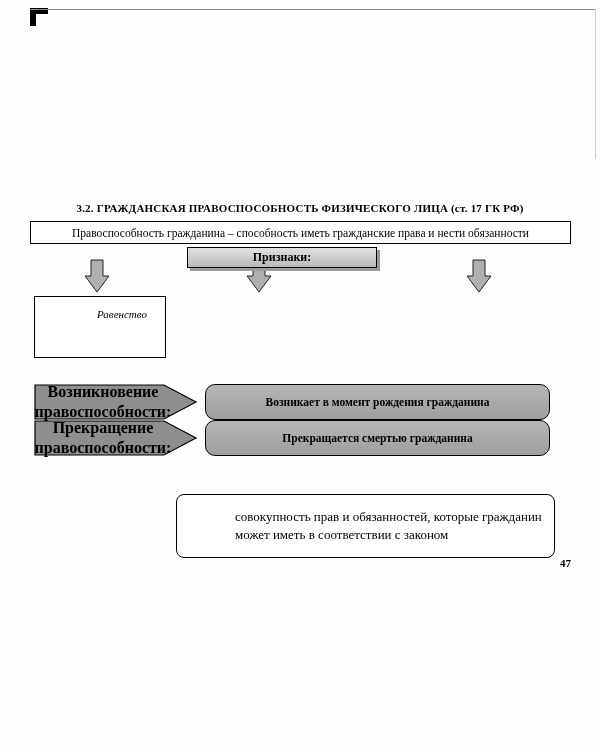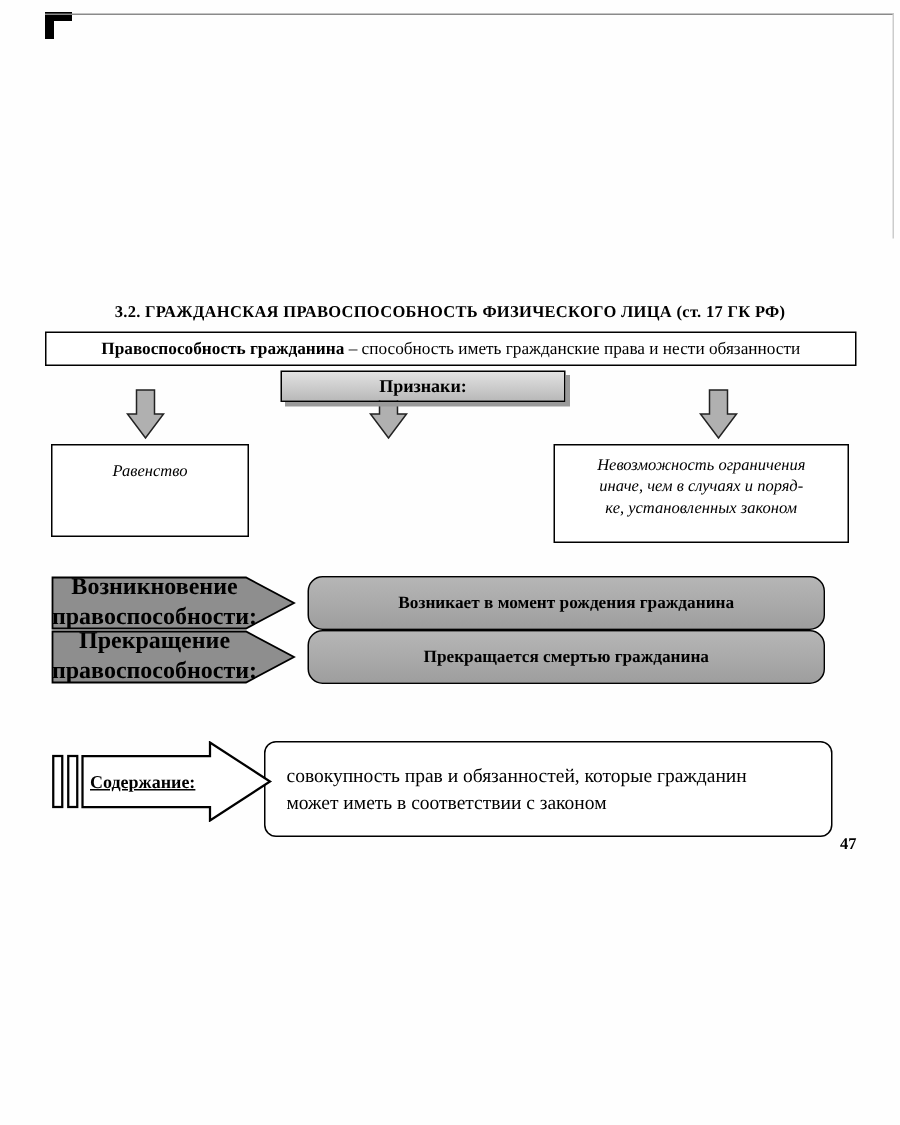--- a/index.html
+++ b/index.html
@@ -1,31 +1,31 @@
 <!DOCTYPE html>
 <html><head>
 <meta charset="utf-8">
 <style>
   * { margin:0; padding:0; box-sizing:border-box; }
   html,body { background:#ffffff; }
   body { font-family:"Liberation Serif", serif; color:#000; }
   .page { position:relative; width:600px; height:750px; background:#fefefe; overflow:hidden; margin:0 auto; }
   .abs { position:absolute; }
-  .preline { white-space:pre-line; }
+  .preline { white-space:pre-line;margin-left:44px; }
 
   
   .corner-mark { left:30px; top:8px; width:18px; height:18px; border-top:6px solid #000; border-left:6px solid #000; }
   .top-rule { left:30px; top:9px; width:566px; height:1px; background:#8a8a8a; }
   .right-rule { left:595px; top:9px; width:1px; height:150px; background:#cccccc; }
 
   .title { left:0; right:0; top:186px; text-align:center; font-weight:700; font-size:11px; letter-spacing:.2px;margin-top:16px; }
 
   .def-box { left:30px; top:221px; width:541px; height:23px; border:1px solid #000; background:#fff;
              display:flex; align-items:center; justify-content:center; font-size:11.5px; }
-  .def-box b { font-weight:700; }
+  .def-box b { font-weight:400; }
 
   .features-header { left:187px; top:247px; width:190px; height:21px; border:1px solid #000;
              background:linear-gradient(180deg,#e2e2e2,#b9b9b9); box-shadow:3px 3px 0 #9a9a9a;
              display:flex; align-items:center; justify-content:center; font-weight:700; font-size:12px; z-index:3; }
 
   .down-arrow { z-index:1; }
 
   .feature-box { top:296px; border:1px solid #000; background:#fff; text-align:center;
              font-style:italic; font-size:11px; line-height:1.3; padding-top:10px; }
   .f1 { left:34px;  width:132px; height:62px; }
@@ -77,25 +77,20 @@
   </svg>
   <svg class="abs down-arrow" style="left:466px;top:259px" width="26" height="34" viewBox="0 0 26 34">
     <polygon points="7,1 19,1 19,17 25,17 13,33 1,17 7,17" fill="#b0b0b0" stroke="#222" stroke-width="1"></polygon>
   </svg>
 
   <div class="abs features-header">Признаки:</div>
 
   <div class="abs feature-box f1">
     <span class="preline">Равенство</span>
   </div>
-  <div class="abs feature-box f3">
-    <span class="preline">Невозможность ограничения
-иначе, чем в случаях и поряд-
-ке, установленных законом</span>
-  </div>
 
   <div class="abs flag" style="left:34px;top:384px">
     <svg viewBox="0 0 164 36" preserveAspectRatio="none">
       <polygon points="1,1 130,1 162,18 130,35 1,35" fill="#8e8e8e" stroke="#000" stroke-width="1.2"></polygon>
     </svg>
     <span class="flag-text">Возникновение
 правоспособности:</span>
   </div>
   <div class="abs pill" style="top:384px">
     <span>Возникает в момент рождения гражданина</span>
@@ -105,28 +100,20 @@
     <svg viewBox="0 0 164 36" preserveAspectRatio="none">
       <polygon points="1,1 130,1 162,18 130,35 1,35" fill="#8e8e8e" stroke="#000" stroke-width="1.2"></polygon>
     </svg>
     <span class="flag-text">Прекращение
 правоспособности:</span>
   </div>
   <div class="abs pill" style="top:420px">
     <span>Прекращается смертью гражданина</span>
   </div>
 
-  <div class="abs content-arrow">
-    <svg viewBox="0 0 148 54" preserveAspectRatio="none">
-      <rect x="1.5" y="10" width="6" height="34" fill="#ffffff" stroke="#000" stroke-width="1.5"></rect>
-      <rect x="11.5" y="10" width="6" height="34" fill="#ffffff" stroke="#000" stroke-width="1.5"></rect>
-      <polygon points="21,10 106,10 106,1 146,27 106,53 106,44 21,44" fill="#ffffff" stroke="#000" stroke-width="1.5"></polygon>
-    </svg>
-    <span class="label">Содержание:</span>
-  </div>
   <div class="abs content-box">
     <span class="preline">совокупность прав и обязанностей, которые гражданин
 может иметь в соответствии с законом</span>
   </div>
 
   <div class="abs page-number">47</div>
 
 </div>
 
 </body></html>

